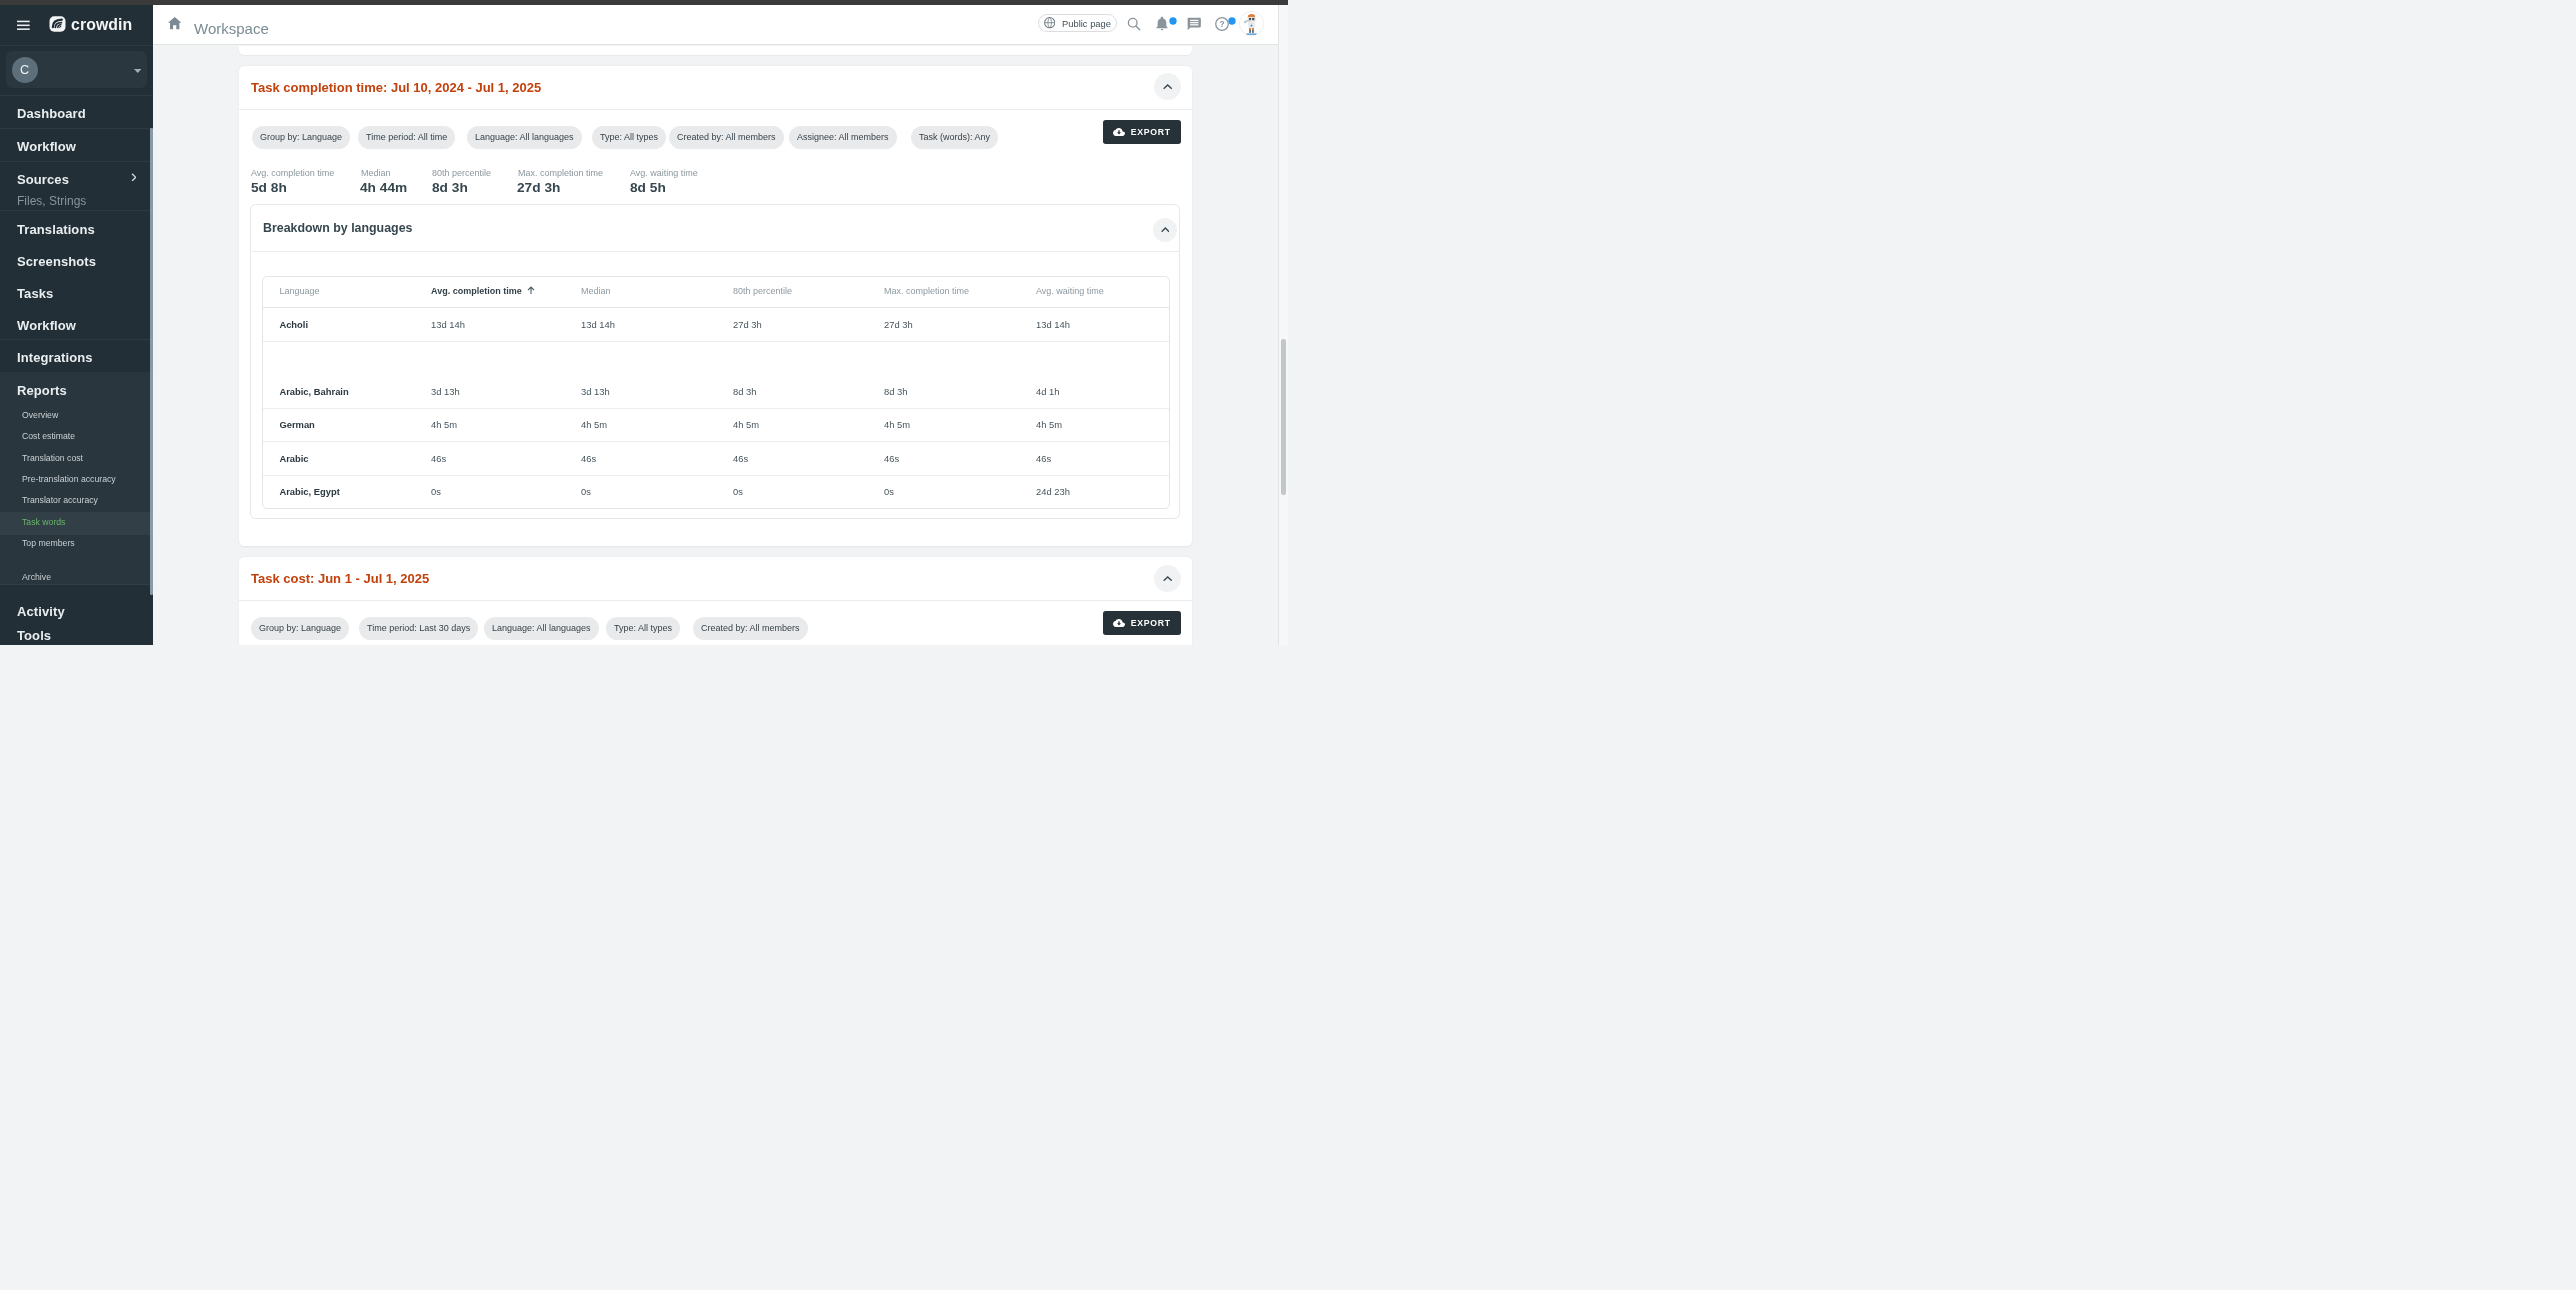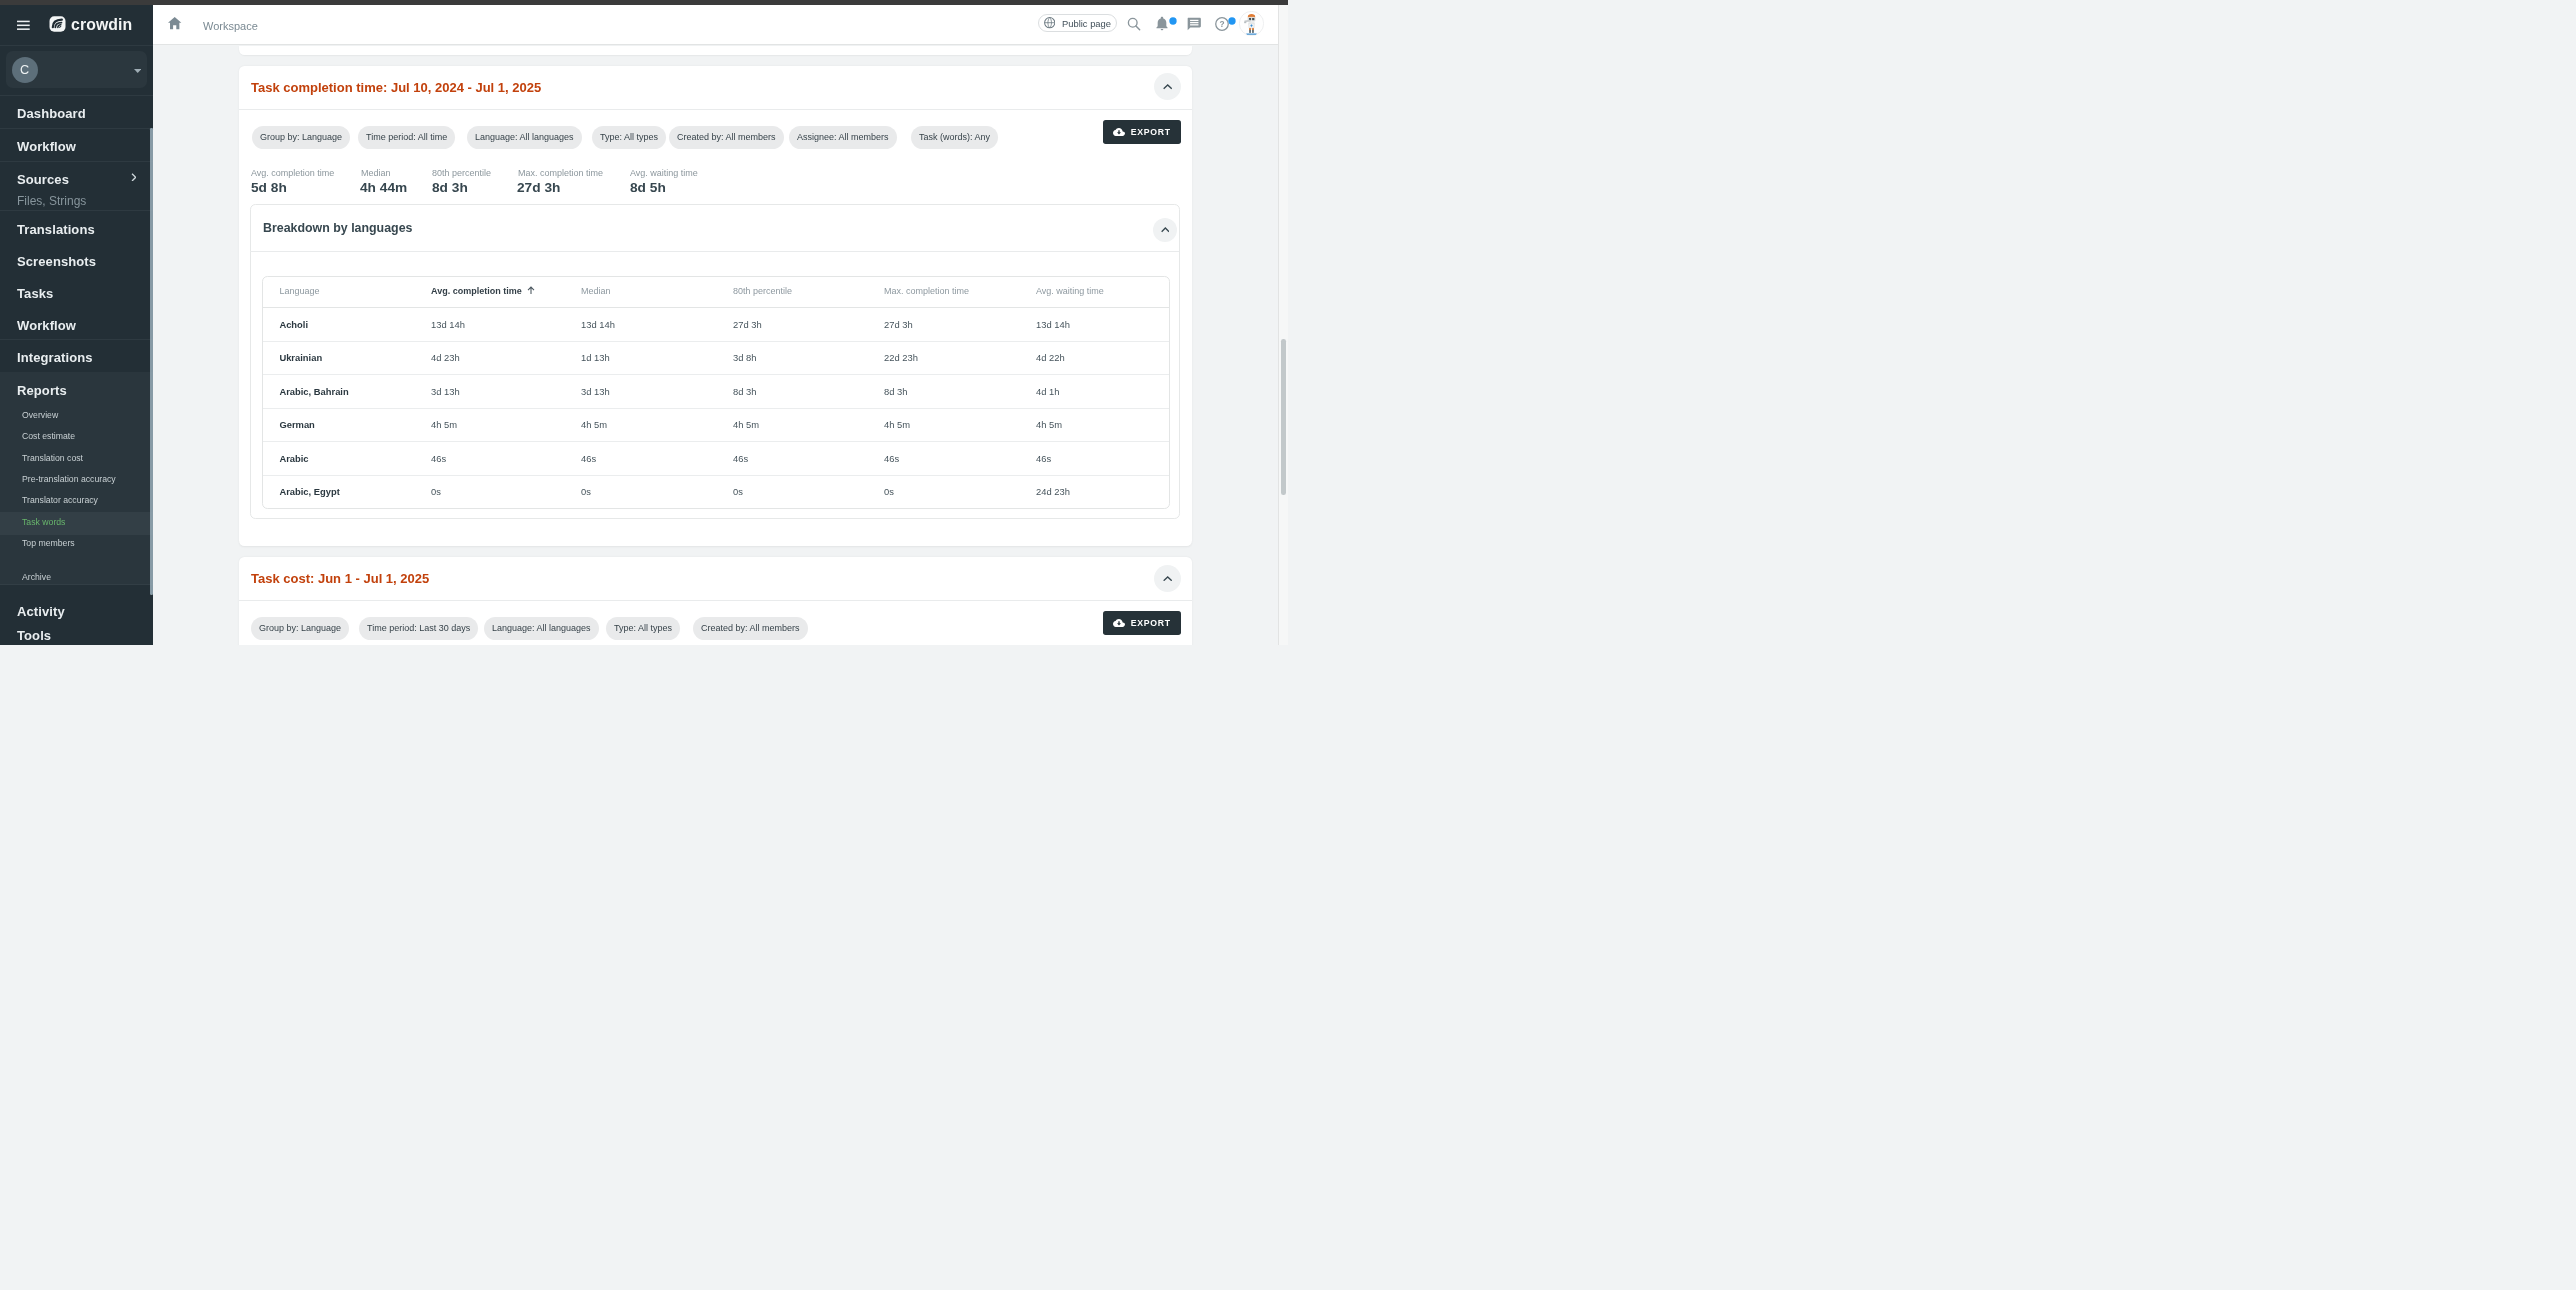--- a/index.html
+++ b/index.html
@@ -96,21 +96,21 @@
   <div class="sb-item" style="top:591px;margin-top:8px;">Activity</div>
   <div class="sb-item" style="top:623px;">Tools</div>
 
   <div class="abs" style="left:150px;top:123px;width:3px;height:467px;background:rgba(153,173,184,.85);border-radius:1.3px;"></div>
 </div>
 
 <div class="abs" id="header">
   <svg class="abs" style="left:15.4px;top:12.7px;" width="13.4" height="12.7" viewBox="0 0 20 19">
     <path d="M10 0 L0 8.6 L3 8.6 L3 18.5 L7.6 18.5 L7.6 12.2 L12.4 12.2 L12.4 18.5 L17 18.5 L17 8.6 L20 8.6 Z" fill="#7b8a93"></path>
   </svg>
-  <div class="abs" style="left:50px;top:15px;font-size:11px;color:#7b8a93;text-align:right;">Workspace</div>
+  <div class="abs" style="left:41px;top:15px;font-size:15px;color:#7b8a93;text-align:right;">Workspace</div>
 </div>
 
 <div class="abs" style="left:1038px;top:14px;width:79px;height:18px;border:0.7px solid #dbdee0;border-radius:9.4px;background:#fff;z-index:41;"></div>
 <svg class="abs" style="left:1044px;top:17.4px;z-index:42;" width="11.4" height="11.4" viewBox="0 0 17 17">
   <circle cx="8.5" cy="8.5" r="7.6" fill="none" stroke="#6d7a82" stroke-width="1.5"></circle>
   <path d="M1.2 8.5 L15.8 8.5 M8.5 1 C5 3.5 5 13.5 8.5 16 M8.5 1 C12 3.5 12 13.5 8.5 16" fill="none" stroke="#6d7a82" stroke-width="1.2"></path>
 </svg>
 <div class="abs" style="left:1062px;top:18px;font-size:9.4px;color:#42505a;z-index:42;">Public page</div>
 <svg class="abs" style="left:1127px;top:17.4px;z-index:42;" width="14" height="14" viewBox="0 0 21 21">
   <circle cx="8.6" cy="8.6" r="6.5" fill="none" stroke="#8a959b" stroke-width="2"></circle>
@@ -220,28 +220,20 @@
   <div class="th" style="left:773px;">Avg. waiting time</div>
 
   <div class="row" style="top:31px;">
     <div class="tname" style="left:16.4px;">Acholi</div>
     <div class="tval" style="left:168px;">13d 14h</div>
     <div class="tval" style="left:318px;">13d 14h</div>
     <div class="tval" style="left:470px;">27d 3h</div>
     <div class="tval" style="left:621px;">27d 3h</div>
     <div class="tval" style="left:773px;">13d 14h</div>
   </div>
-  <div class="row" style="top:64px;">
-    <div class="tname" style="left:16.4px;">Ukrainian</div>
-    <div class="tval" style="left:168px;">4d 23h</div>
-    <div class="tval" style="left:318px;">1d 13h</div>
-    <div class="tval" style="left:470px;">3d 8h</div>
-    <div class="tval" style="left:621px;">22d 23h</div>
-    <div class="tval" style="left:773px;">4d 22h</div>
-  </div>
   <div class="row" style="top:98px;">
     <div class="tname" style="left:16.4px;">Arabic, Bahrain</div>
     <div class="tval" style="left:168px;">3d 13h</div>
     <div class="tval" style="left:318px;">3d 13h</div>
     <div class="tval" style="left:470px;">8d 3h</div>
     <div class="tval" style="left:621px;">8d 3h</div>
     <div class="tval" style="left:773px;">4d 1h</div>
   </div>
   <div class="row" style="top:131px;">
     <div class="tname" style="left:16.4px;">German</div>

